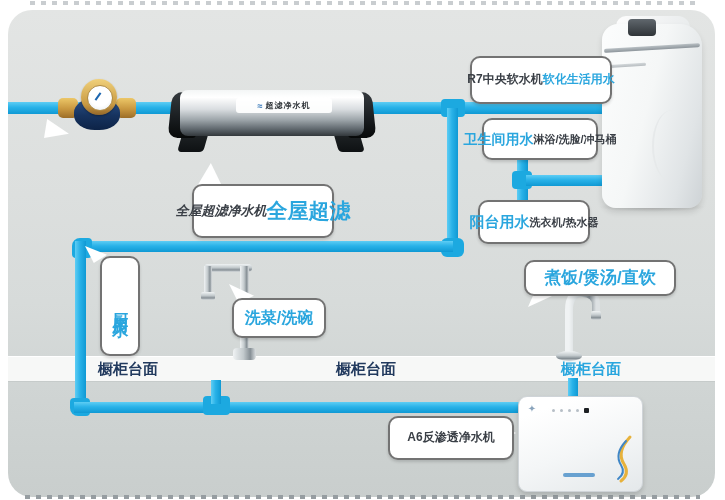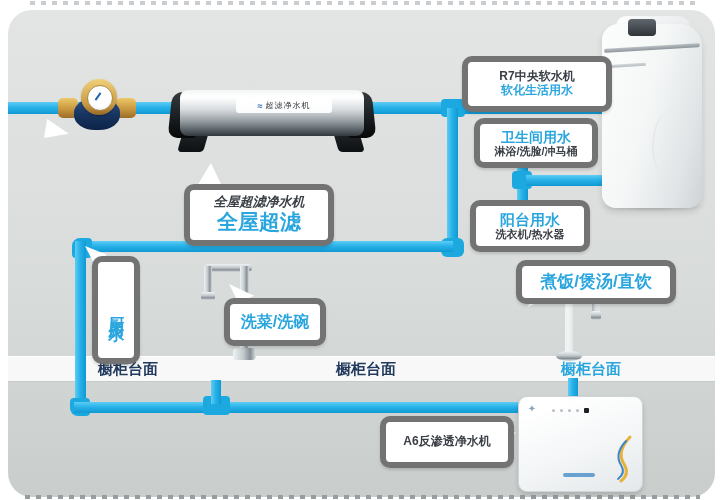--- a/index.html
+++ b/index.html
@@ -22,23 +22,23 @@
   .pipe-v{background:linear-gradient(90deg,#5ecdf4 0%,#29b2e8 45%,#0f99d4 100%);}
   .junction{background:#1ca9e0;border-radius:4px;}
 
   
   #countertop{left:8px;top:356px;width:707px;height:24px;background:#f7f8f7;
     border-top:1px solid #ffffff;border-bottom:1px solid #c6cbca;}
   .ct-label{font-size:15px;font-weight:700;color:#223a5e;}
   .ct-label.cyan{color:#2aa6de;}
 
   
-  .bubble{background:#ffffff;border:6px solid #737373;border-radius:10px;
-    box-shadow:0 2px 3px rgba(0,0,0,.15);display:flex;flex-direction:column;
-    align-items:center;justify-content:center;line-height:1.15;}
+  .bubble{background:#ffffff;border:2px solid #737373;border-radius:10px;
+    box-shadow:0 2px 3px rgba(0,0,0,.15);display:flex;flex-direction:row;
+    align-items:center;justify-content:center;line-height:1.15;margin-left:8px;}
   .bubble .big{font-weight:800;color:#2aa6de;white-space:nowrap;}
   .bubble .small{color:#3a3f46;font-weight:600;white-space:nowrap;}
   .tail{background:#ffffff;filter:drop-shadow(0 1px 1px rgba(0,0,0,.18));}
   .v-text{writing-mode:vertical-rl;text-orientation:upright;letter-spacing:3px;}
 
   
   .nut{width:20px;height:20px;border-radius:5px;background:linear-gradient(180deg,#ecc768 0%,#c8973f 55%,#9c6d28 100%);}
   #meter-body{left:74px;top:98px;width:46px;height:32px;border-radius:45%;
     background:linear-gradient(180deg,#2c5globe 0,#000 0);background:linear-gradient(180deg,#2b5188 0%,#16335f 55%,#0d2347 100%);}
   #meter-dial{left:81px;top:79px;width:36px;height:36px;border-radius:50%;
@@ -48,21 +48,21 @@
   #meter-needle{left:97px;top:92px;width:2px;height:9px;background:#1c66b0;transform:rotate(35deg);}
 
   
   .foot{width:26px;height:34px;background:linear-gradient(180deg,#2c3134,#0e1113);border-radius:4px;}
   .cap{width:28px;height:46px;background:linear-gradient(180deg,#34393d 0%,#1a1e21 55%,#070909 100%);}
   #uf-cyl{left:180px;top:90px;width:184px;height:46px;border-radius:8px;
     background:linear-gradient(180deg,#f4f6f6 0%,#ffffff 16%,#d9dde0 42%,#9aa2a7 66%,#565e64 88%,#33383c 100%);}
   #uf-label{left:236px;top:98px;width:96px;height:15px;background:rgba(255,255,255,.92);border-radius:3px;
     display:flex;align-items:center;justify-content:center;gap:3px;}
   #uf-label .logo{color:#2b6fb4;font-size:9px;font-weight:800;}
-  #uf-label .txt{font-size:8px;color:#30353a;font-weight:400;letter-spacing:1px;white-space:nowrap;}
+  #uf-label .txt{font-size:8px;color:#30353a;font-weight:700;letter-spacing:1px;white-space:nowrap;}
 
   
   #softener{left:602px;top:24px;width:100px;height:184px;border-radius:16px 22px 14px 14px;
     background:linear-gradient(105deg,#fcfdfd 0%,#f5f7f7 45%,#e0e4e6 80%,#ced3d6 100%);
     box-shadow:0 4px 6px rgba(0,0,0,.12);}
   #softener-head{left:616px;top:16px;width:74px;height:26px;border-radius:10px 12px 4px 4px;
     background:linear-gradient(105deg,#fdfdfd,#e8ebec);}
   #softener-panel{left:628px;top:19px;width:28px;height:17px;border-radius:4px;
     background:linear-gradient(180deg,#60676d,#2f3438);}
   .seam{background:linear-gradient(180deg,#b9c0c4,#8d959b);transform:rotate(-3.5deg);border-radius:2px;}

